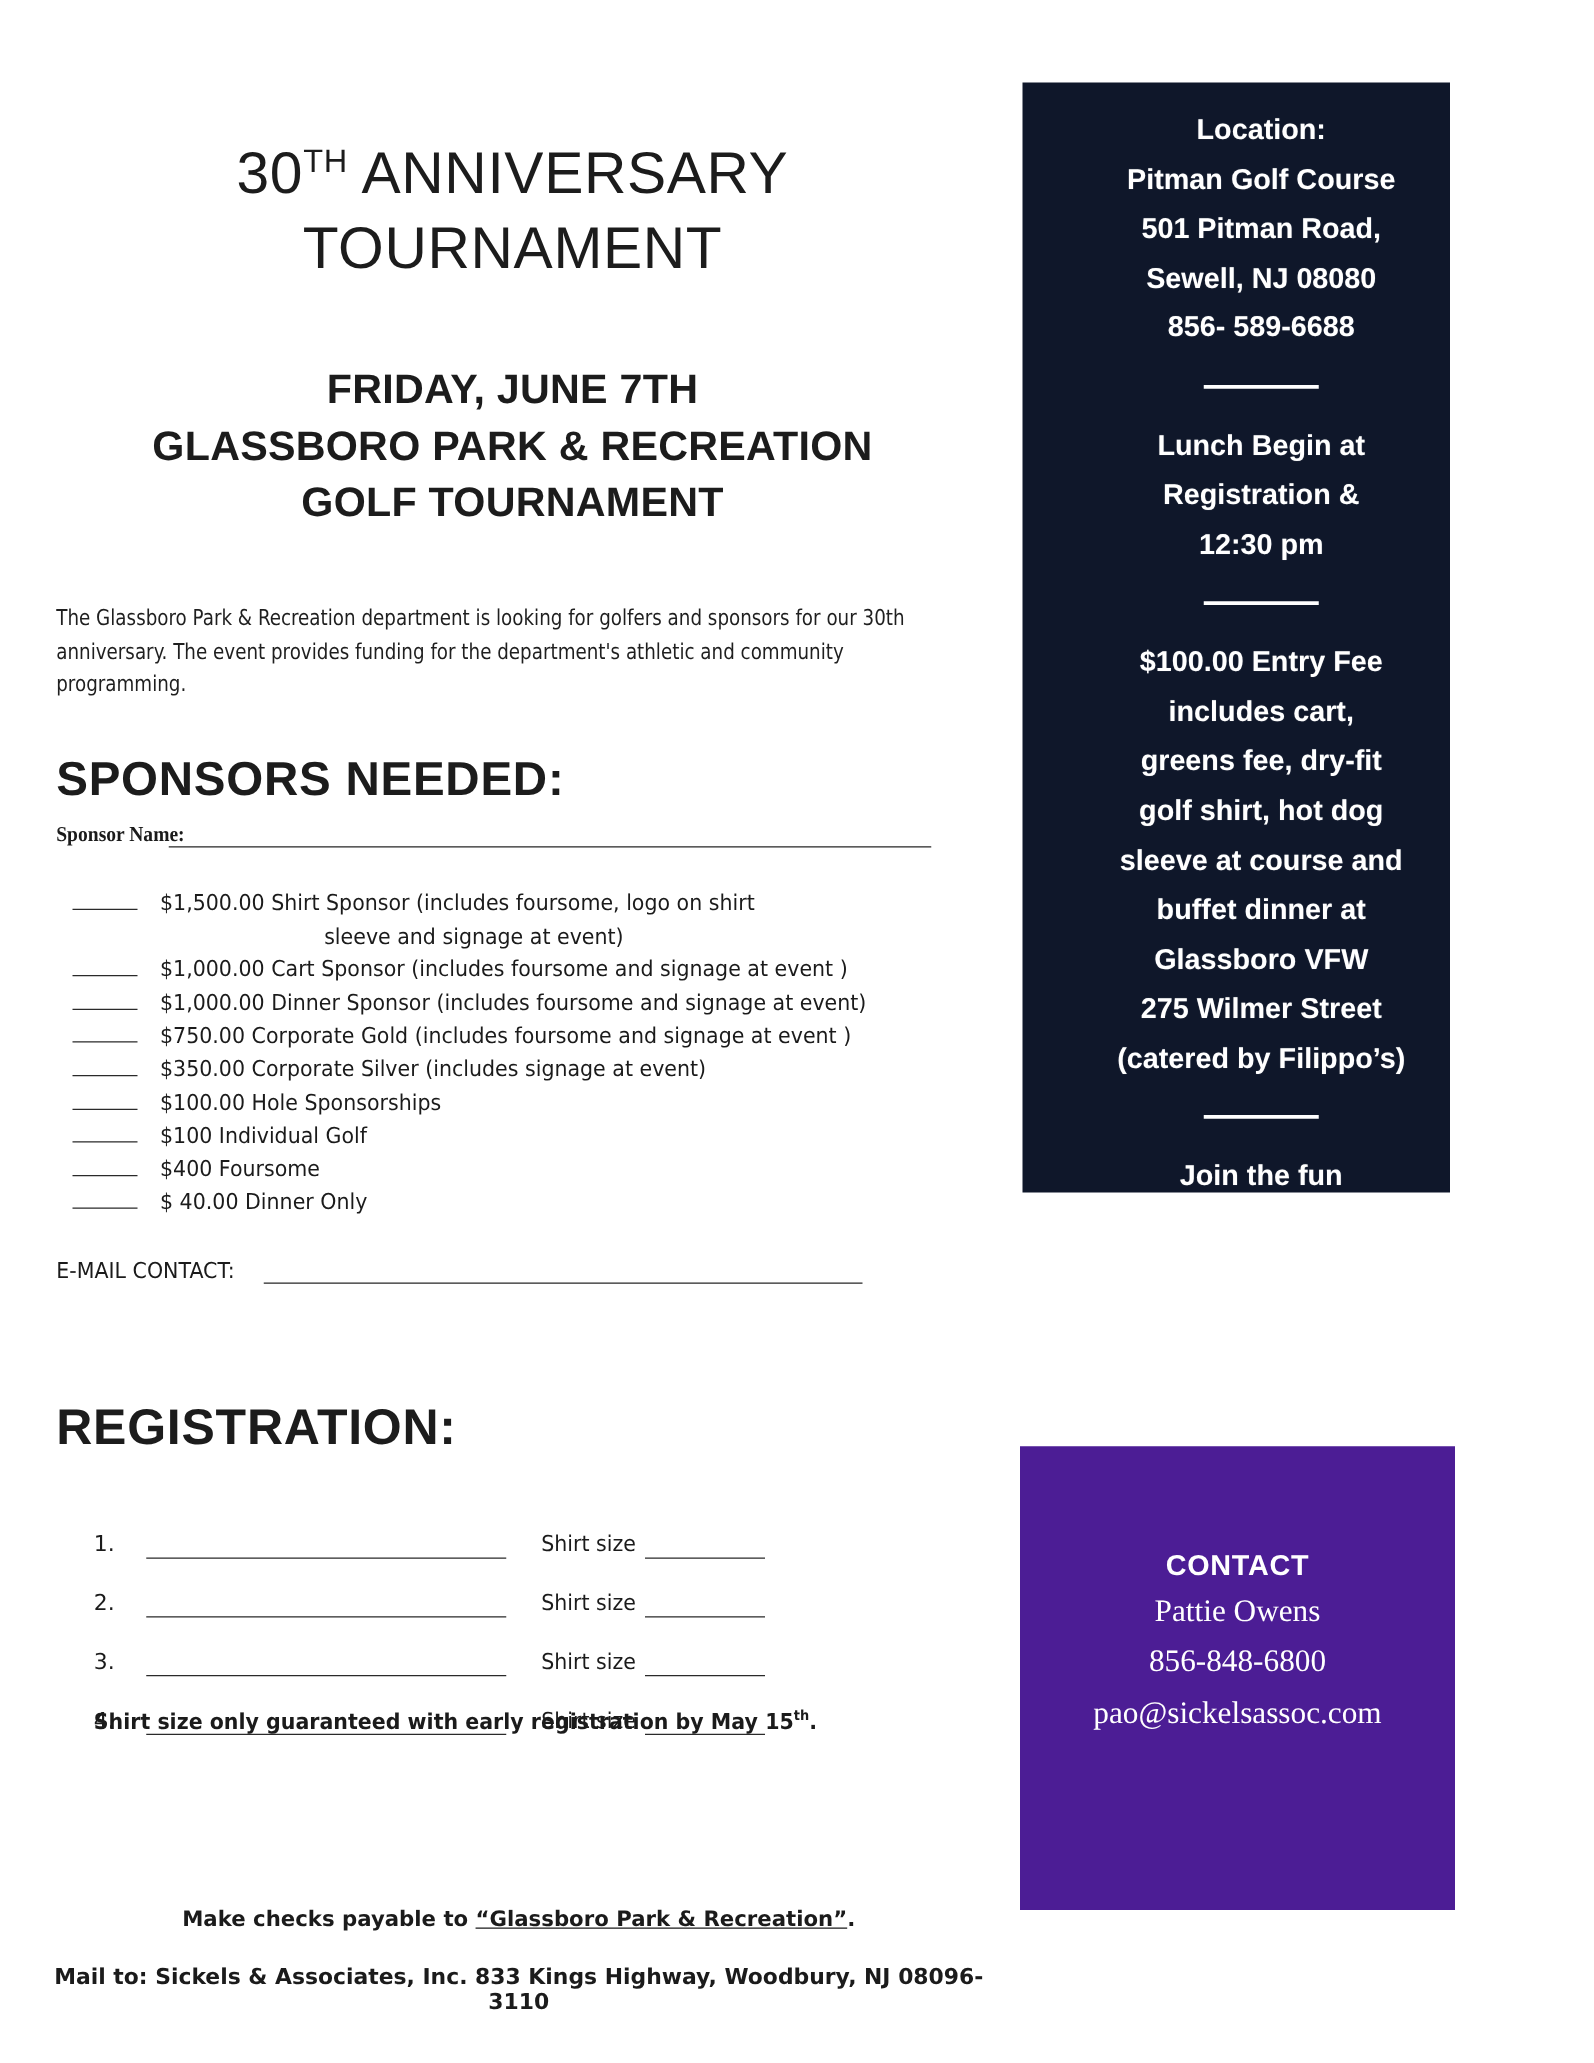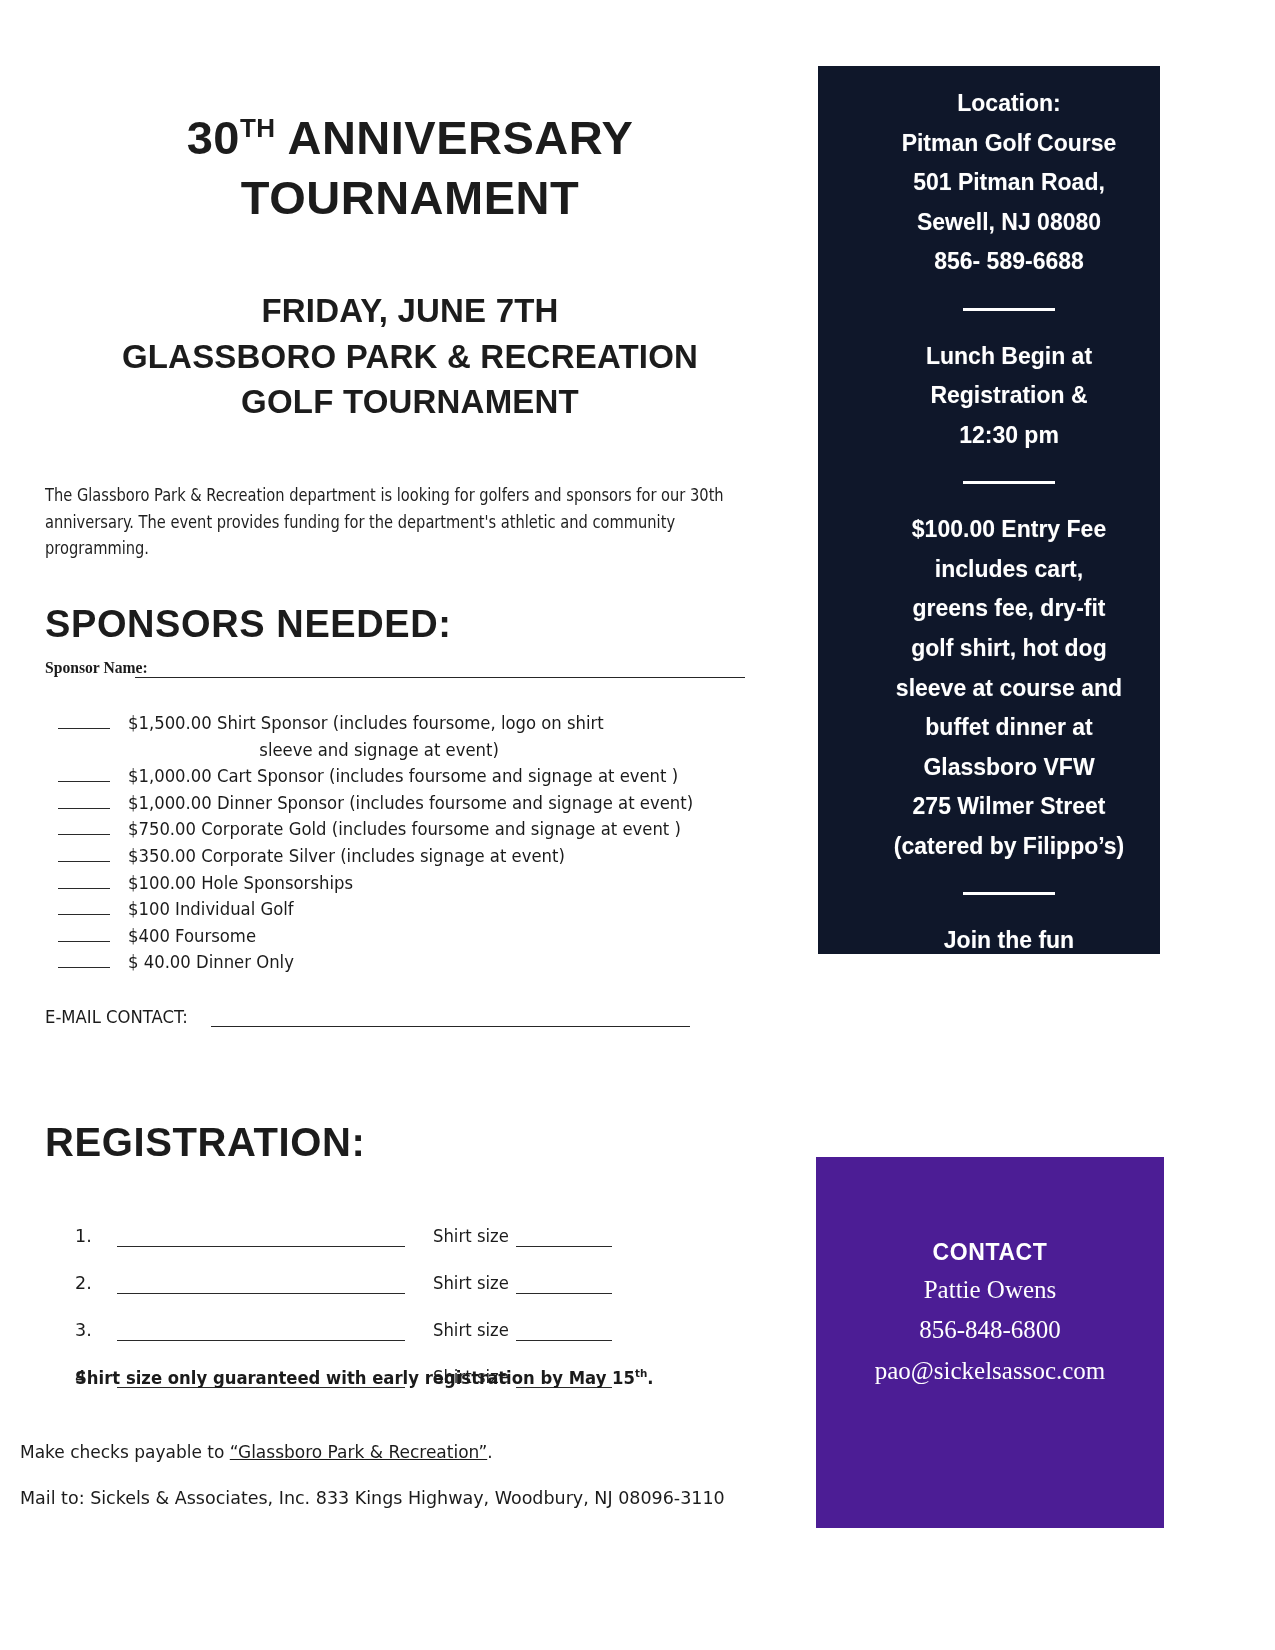--- a/index.html
+++ b/index.html
@@ -27,21 +27,21 @@
 
   .title-block {
     position: absolute;
     left: 30px;
     top: 108px;
     width: 760px;
     text-align: center;
   }
   .title-main {
     font-family: "Liberation Sans", sans-serif;
-    font-weight: bold;
+    font-weight: normal;
     font-size: 47px;
     line-height: 1.28;
     letter-spacing: 0.5px;
     color: #1c1c1c;
     margin: 0;
   }
   .title-main sup {
     font-size: 26px;
     vertical-align: super;
     line-height: 0;
@@ -213,25 +213,25 @@
     font-weight: bold;
     font-size: 17.5px;
     transform: scaleX(0.94);
     transform-origin: left top;
   }
   .shirt-note sup { font-size: 11px; vertical-align: super; line-height: 0; }
 
   .footer-lines {
     position: absolute;
     left: 20px;
-    top: 1442px;
+    top: 1526px;
     width: 790px;
-    text-align: left;
-    font-family: "DejaVu Sans", sans-serif;
-    font-weight: normal;
+    text-align: center;
+    font-family: "DejaVu Sans", sans-serif;
+    font-weight: bold;
     font-size: 17px;
   }
   .footer-lines .fl { margin-bottom: 26px; }
   .footer-lines .fl:last-child { margin-bottom: 0; font-size: 17.5px; }
   .u { text-decoration: underline; }
 
   
   .green-panel {
     position: absolute;
     left: 818px;

